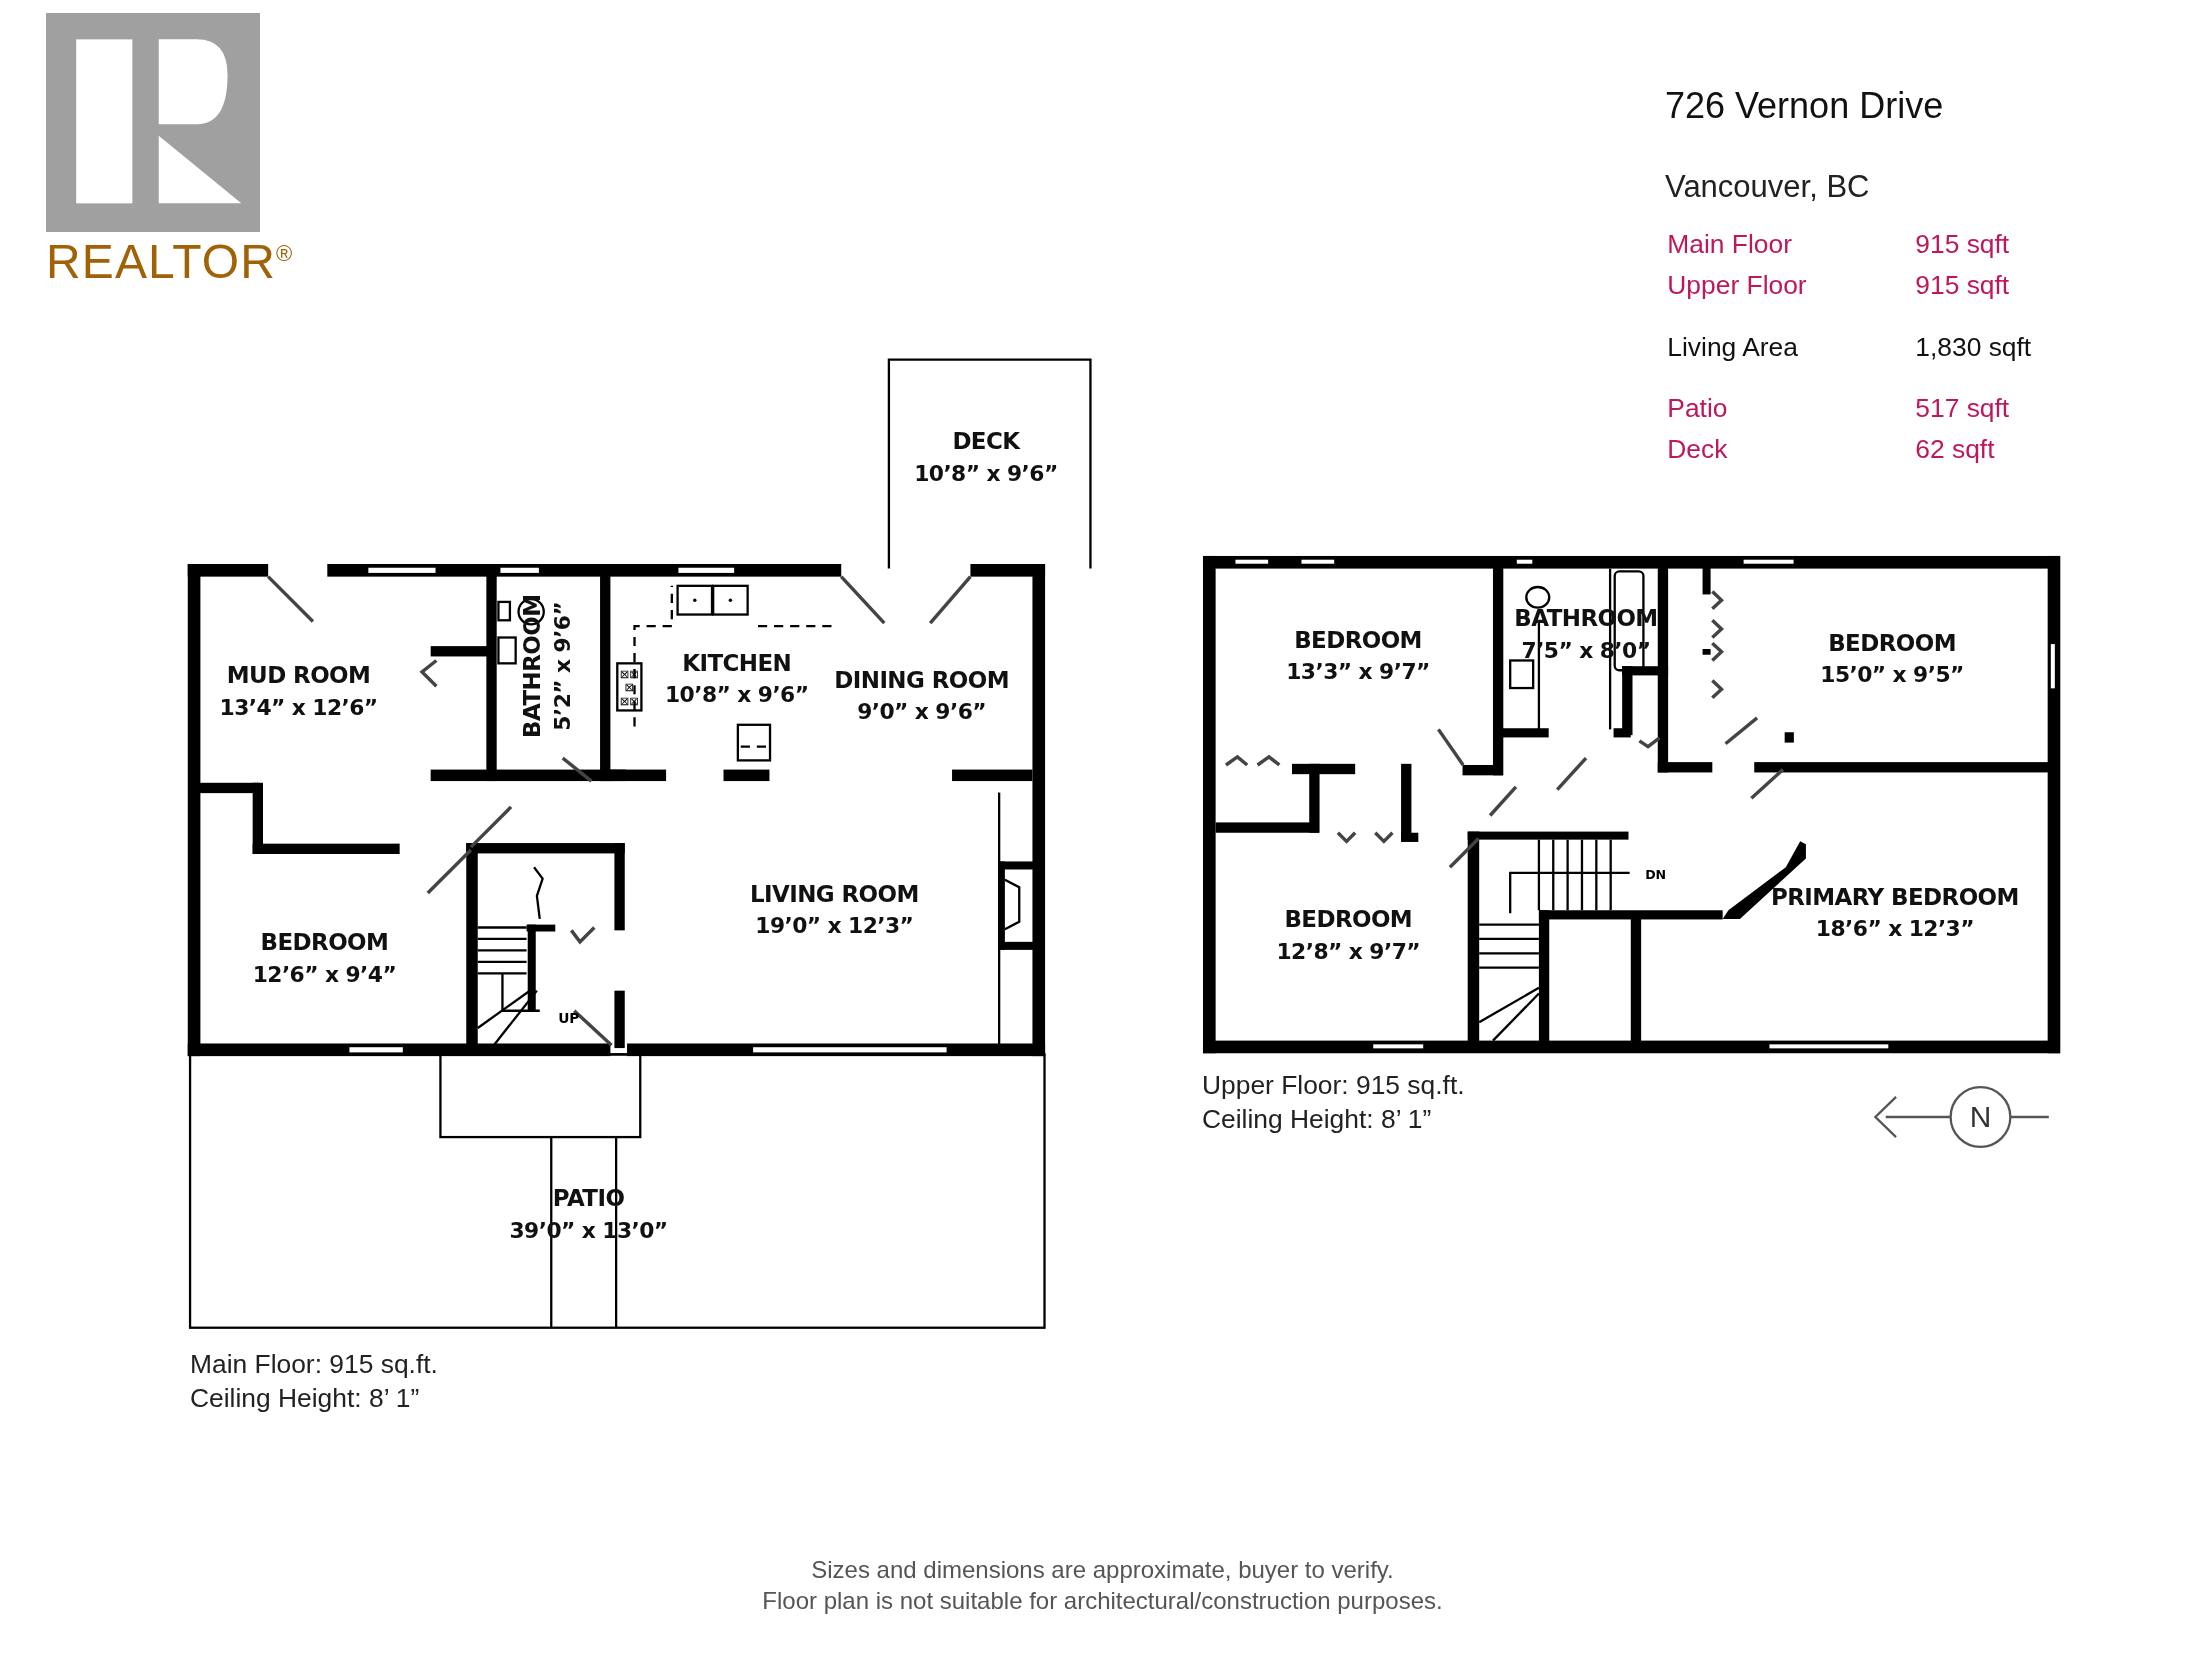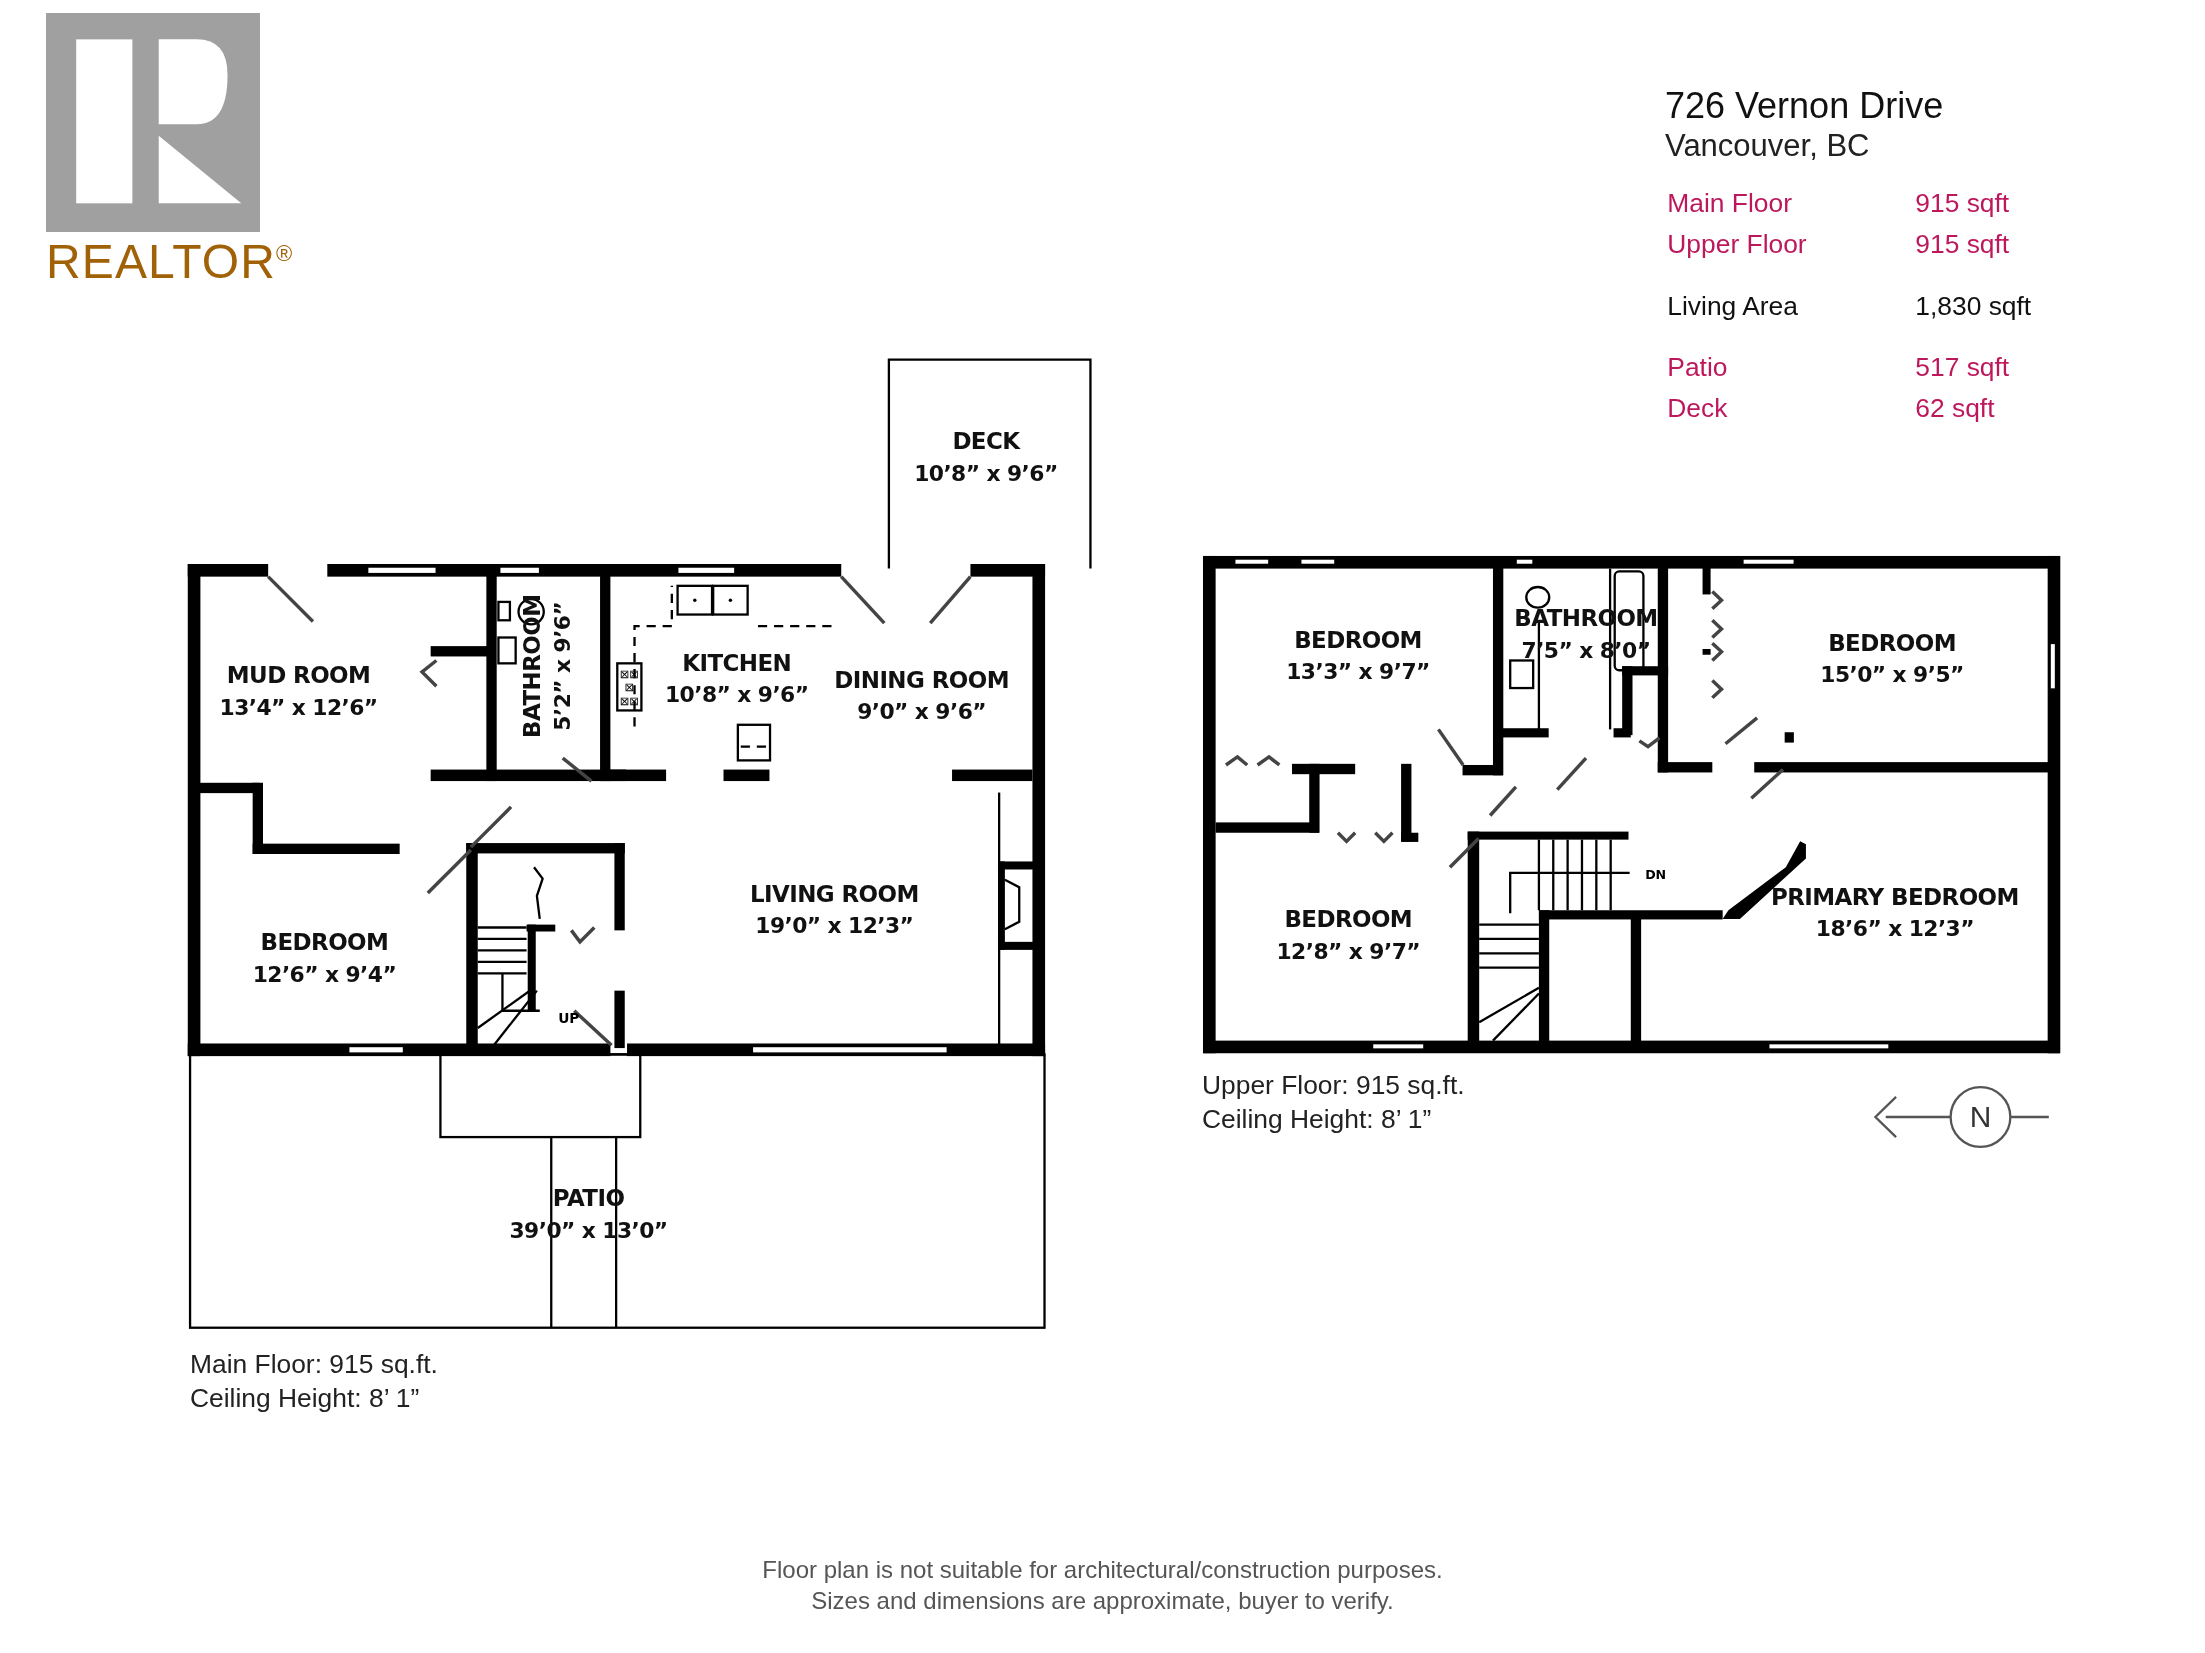--- a/index.html
+++ b/index.html
@@ -14,21 +14,21 @@
   .dash { stroke: #000; stroke-width: 4; fill: none; stroke-dasharray: 16 12; }
   .window { fill: #fff; stroke: #000; stroke-width: 3; }
 
   .logo { left: 46px; top: 12.6px; width: 214px; height: 218px; }
   .logo-box { position: absolute; left: 0; top: 0; width: 214px; height: 219px; background: #a0a0a0; }
   .logo-word { position: absolute; left: 0; top: 225px; font-size: 48px; color: #a16207; letter-spacing: 1.1px; font-family: "Liberation Sans", sans-serif; line-height: 1; }
   .logo-reg { font-size: 22px; vertical-align: super; }
 
   .summary { left: 1665px; top: 86px; width: 459px; color: #111; }
   .summary .addr { font-weight: normal; font-size: 36px; line-height: 1.1; }
-  .summary .city { font-size: 31px; line-height: 1.3; color: #222; }
+  .summary .city { font-size: 31px; line-height: 1.3; color: #222; margin-top: 41px; }
   .summary .row { display: flex; font-size: 26.4px; line-height: 41px; color: #be185d; }
   .summary .row .k { width: 248px; padding-left: 2.3px; }
   .summary .row.bold { font-weight: normal; color: #111; }
   .summary .gap { height: 20.7px; }
 
   .floor-caption { font-size: 26.4px; line-height: 34px; color: #222; }
   .disclaimer { left: 0; width: 2205px; top: 1554px; text-align: center; font-size: 24px; line-height: 31px; color: #555; }
 </style>
 </head>
 <body>
@@ -333,16 +333,16 @@
 <div class="abs floor-caption" style="left:190px; top:1347px;">
   <div>Main Floor: 915 sq.ft.</div>
   <div>Ceiling Height: 8’ 1”</div>
 </div>
 <div class="abs floor-caption" style="left:1202px; top:1068px;">
   <div>Upper Floor: 915 sq.ft.</div>
   <div>Ceiling Height: 8’ 1”</div>
 </div>
 
 <div class="abs disclaimer">
+  <div>Sizes and dimensions are approximate, buyer to verify.</div>
   <div>Floor plan is not suitable for architectural/construction purposes.</div>
-  <div>Sizes and dimensions are approximate, buyer to verify.</div>
 </div>
 
 
 </body></html>

